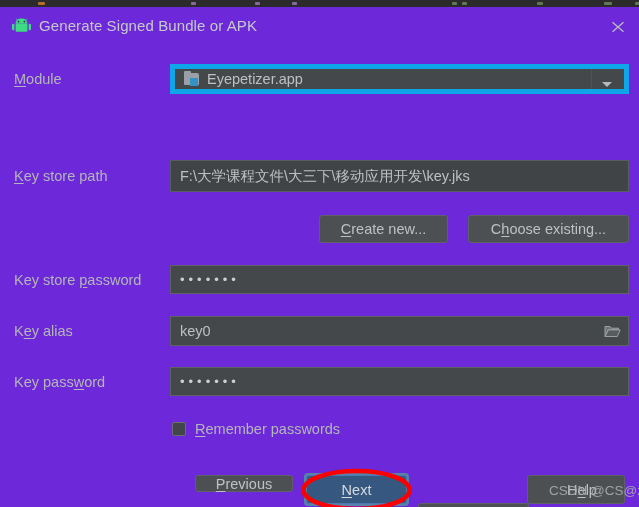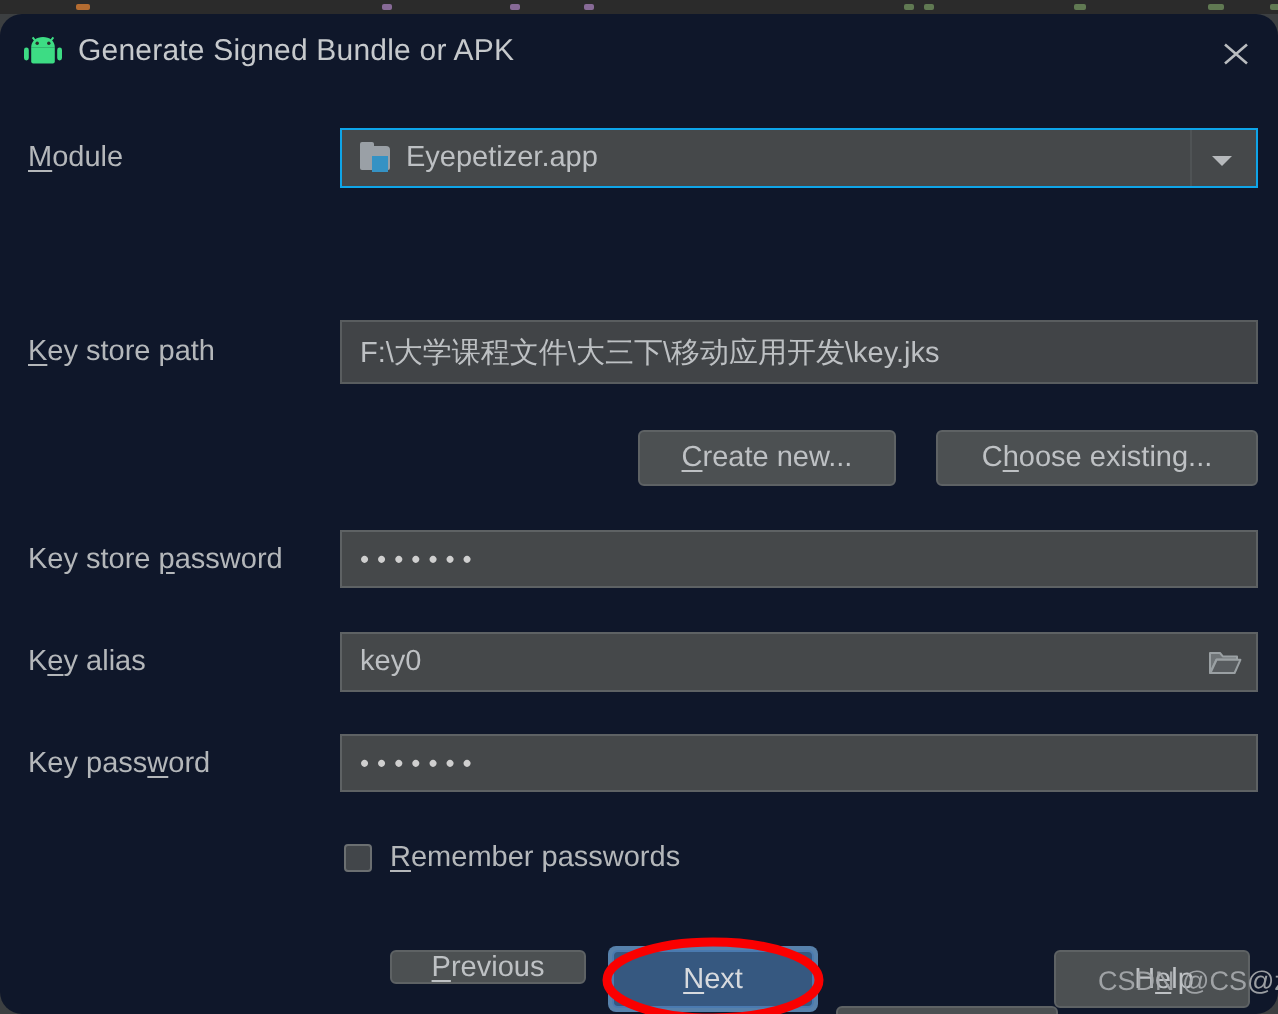--- a/index.html
+++ b/index.html
@@ -32,22 +32,21 @@
     opacity: .85;
     border-radius: 1px;
   }
 
   
   .dialog {
     position: absolute;
     left: 0; top: 7px;
     width: 639px;
     height: 500px;
-    background: #0f172a;
-    border-radius: 11px;
+    background: #6d28d9;
   }
 
   
   .titlebar {
     position: absolute;
     left: 0; top: 0;
     width: 639px; height: 38px;
   }
   .android-icon {
     position: absolute;
@@ -91,21 +90,21 @@
     padding-left: 9px;
     white-space: nowrap;
     overflow: hidden;
   }
 
   
   .combo {
     left: 170px; top: 57px;
     width: 459px; height: 30px;
     background: #45484a;
-    border: 1px solid #0ea5e9;
+    border: 5px solid #0ea5e9;
   }
   .module-icon {
     width: 16px; height: 14px;
     position: relative;
     flex: 0 0 auto;
     margin-right: 7px;
   }
   .module-icon .folder {
     position: absolute; left: 0; top: 1px;
     width: 15px; height: 12px;

